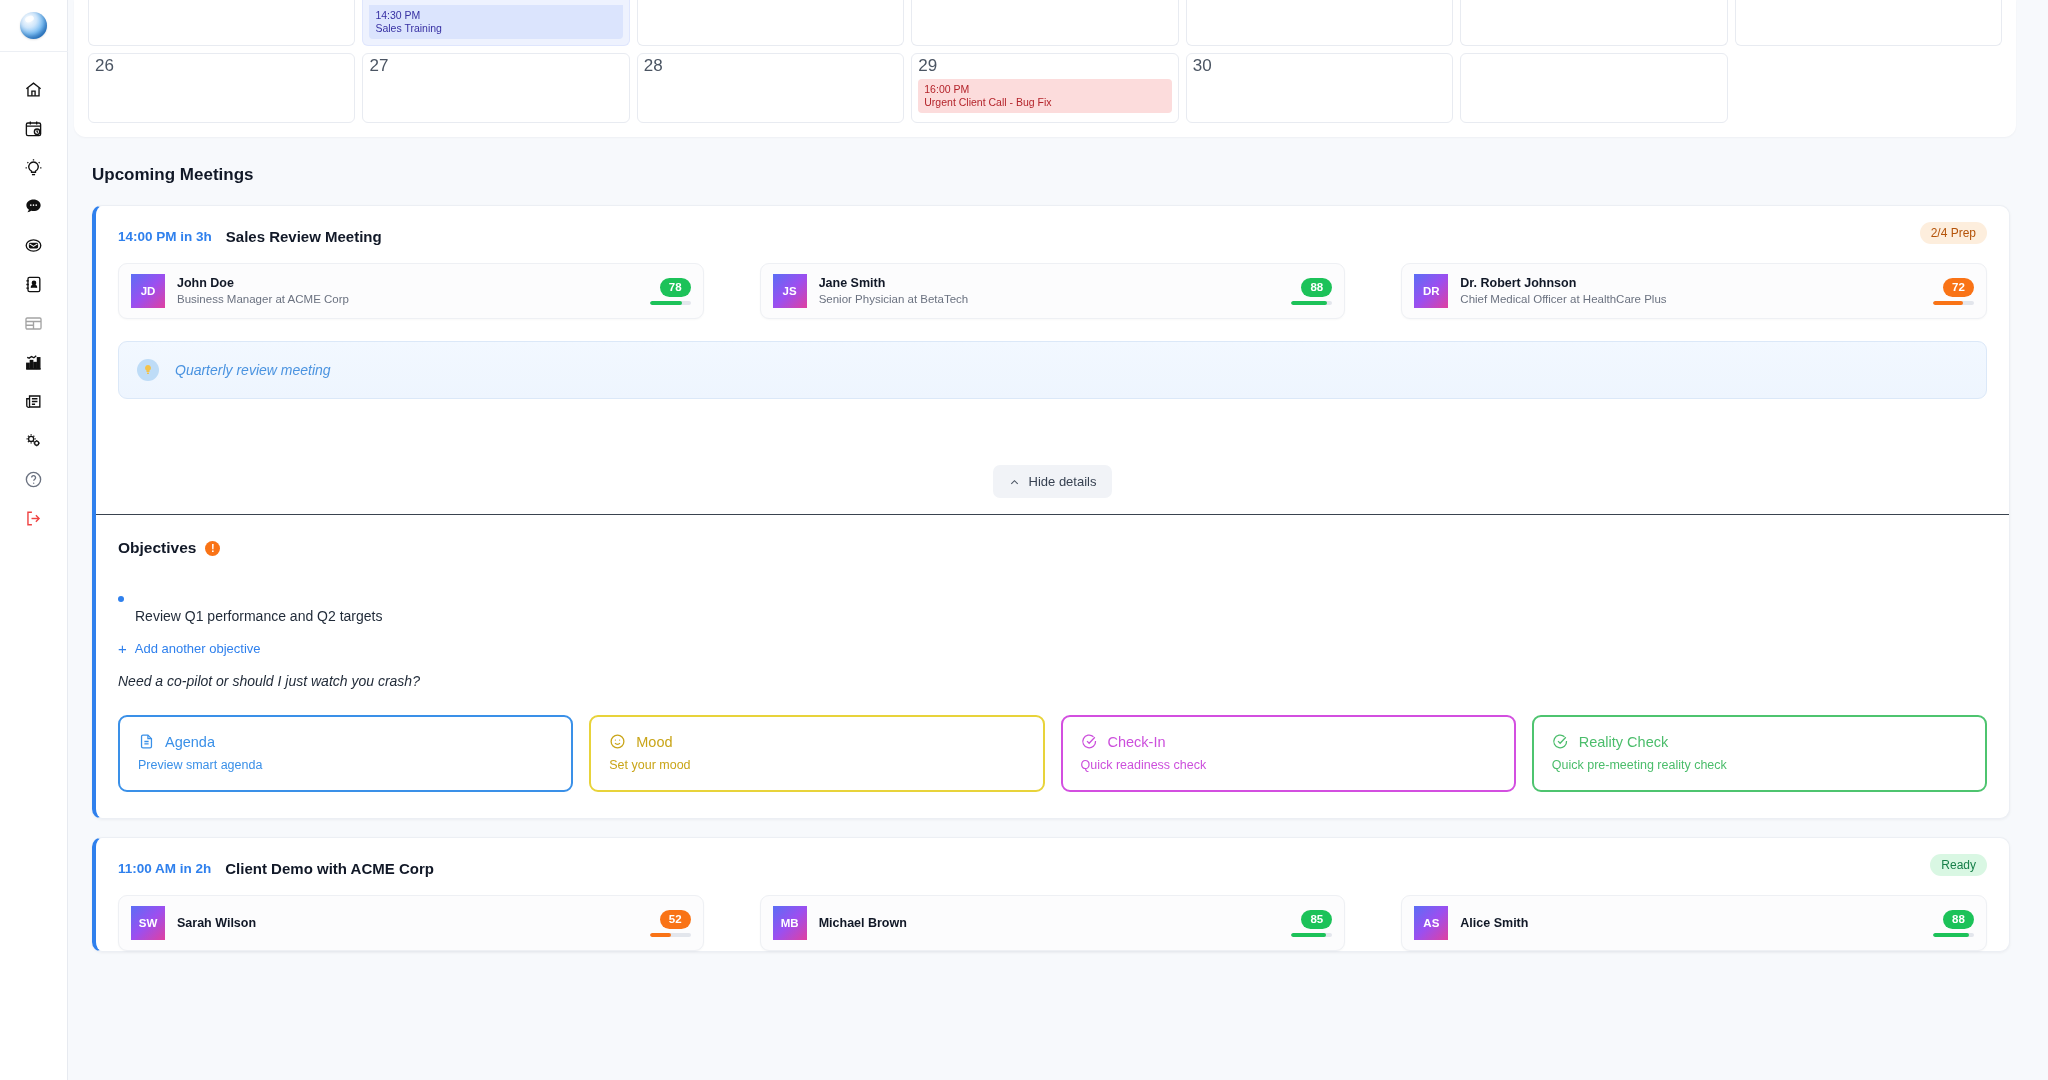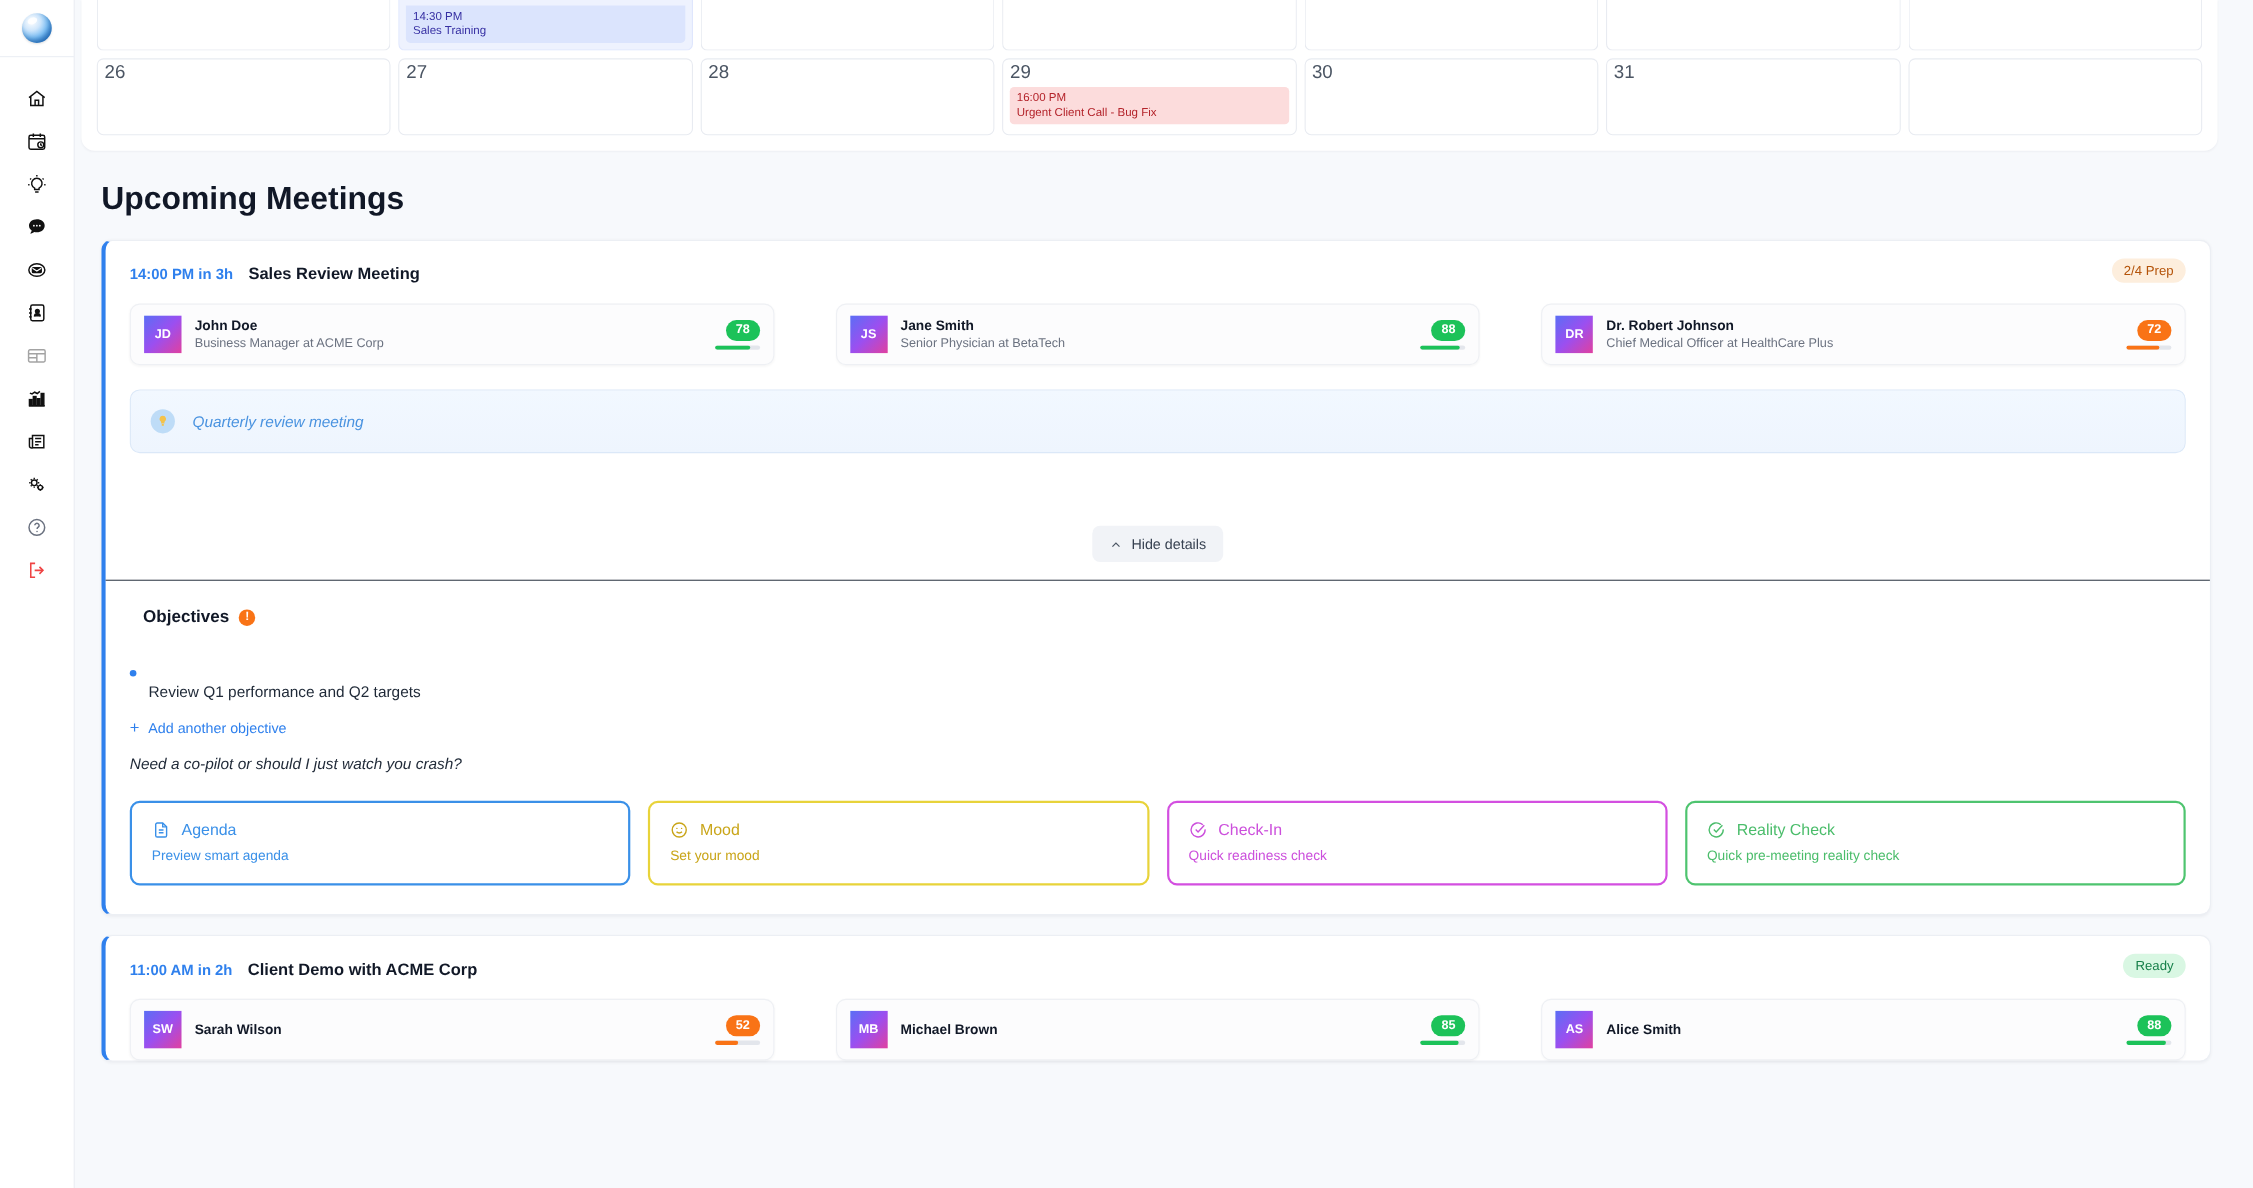--- a/index.html
+++ b/index.html
@@ -76,21 +76,21 @@
     font-size: 10.5px; line-height: 13px;
   }
   .cal-ev.blue { background: #dbe4fd; color: #3730a3; }
   .cal-ev.red  { background: #fcdcdc; color: #b4242b; }
   .cal-ev .t { display: block; }
   .cal-ev .n { display: block; }
   .cal-row.first .cal-ev { margin-top: 0; border-radius: 0 0 4px 4px; }
 
   
   .section-title {
-    font-size: 29px; font-weight: bold; color: #111827;
+    font-size: 17px; font-weight: bold; color: #111827;
     margin: 28px 0 20px 24px;
   }
 
   
   .meeting {
     background: #ffffff;
     border-radius: 10px;
     margin: 0 22px 18px 24px;
     border: 1px solid #eceff4;
     border-left: 4px solid #2f80ed;
@@ -171,21 +171,21 @@
     display: flex; align-items: center; gap: 9px; cursor: pointer;
     font-family: "Liberation Sans", sans-serif;
     margin-top: 44px;
   }
   .chev { width: 11px; height: 11px; display: block; }
 
   .divider { height: 1px; background: #1f2937; opacity: .88; margin: 0; }
 
   
   .details { padding: 24px 22px 26px 22px; }
-  .obj-head { display: flex; align-items: center; gap: 9px; margin-left: 12px; }
+  .obj-head { display: flex; align-items: center; gap: 9px; }
   .obj-title { font-size: 15.5px; font-weight: bold; color: #111827; }
   .warn {
     width: 15px; height: 15px; border-radius: 50%; background: #f97316;
     color: #fff; font-size: 11px; font-weight: bold;
     display: flex; align-items: center; justify-content: center; line-height: 1;
   }
   .obj-item { display: flex; align-items: center; gap: 11px; margin-top: 16px; }
   .obj-dot { width: 6px; height: 6px; border-radius: 50%; background: #2f80ed; flex: 0 0 6px; }
   .obj-text { font-size: 14px; color: #1f2937; margin-top: 35px; }
   .obj-add {
@@ -385,23 +385,20 @@
         </div>
         <div class="cal-cell">
           <div class="cal-daynum">29</div>
           <div class="cal-ev red">
             <span class="t">16:00 PM</span>
             <span class="n">Urgent Client Call - Bug Fix</span>
           </div>
         </div>
         <div class="cal-cell">
           <div class="cal-daynum">30</div>
-        </div>
-        <div class="cal-cell">
-          <div class="cal-daynum">31</div>
         </div>
         <div class="cal-cell"></div>
       </div>
     </section>
 
     <h2 class="section-title">Upcoming Meetings</h2>
 
     <article class="meeting">
       <div class="meeting-head">
         <span class="m-time">14:00 PM in 3h</span>

